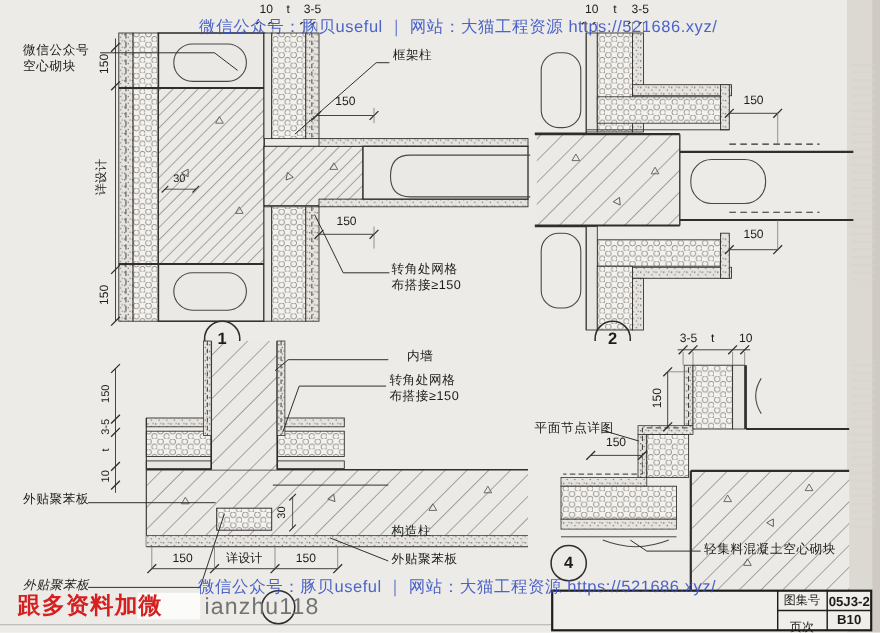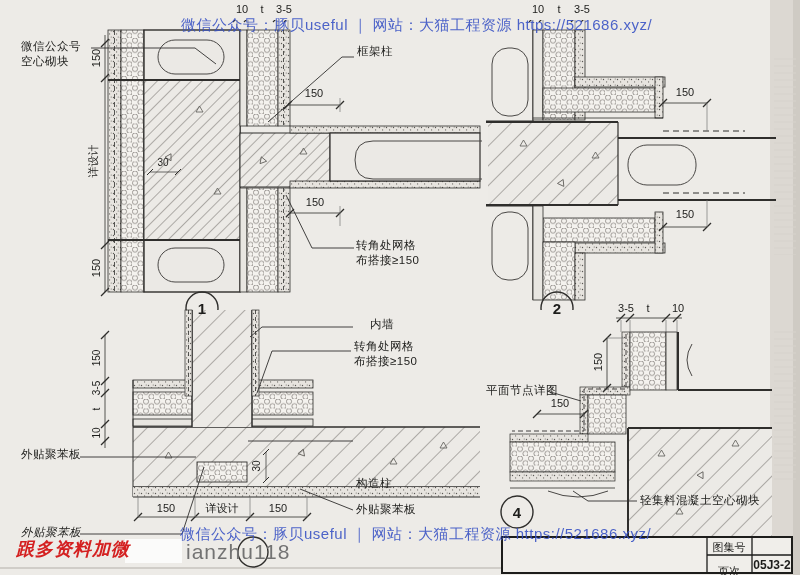--- a/index.html
+++ b/index.html
@@ -5,26 +5,26 @@
   html,body{margin:0;padding:0;}
   #page{position:relative;width:800px;height:575px;background:#edebe7;overflow:hidden;
         font-family:"Liberation Sans",sans-serif;color:#1d1d1b;}
   #page svg{position:absolute;left:0;top:0;}
   .txt{position:absolute;white-space:nowrap;line-height:1;}
   .lbl{font-size:11.5px;letter-spacing:.5px;}
   .ctr{transform:translate(-50%,-50%);font-size:11px;}
   .rot{transform:translate(-50%,-50%) rotate(-90deg);font-size:11px;}
   .sm{font-size:10px;}
   .wm{font-size:15px;color:rgba(54,80,196,.88);letter-spacing:.5px;text-align:center;}
-  .redtx{color:#d42020;font-weight:bold;font-size:18px;letter-spacing:1px;font-style:italic;}
+  .redtx{color:#d42020;font-weight:bold;font-size:21px;letter-spacing:1px;}
   .redtx2{color:#737373;font-size:21px;letter-spacing:1px;}
   .circnum{font-size:15px;font-weight:bold;}
   .tbtitle{font-size:16px;letter-spacing:3px;}
   .tbcell{font-size:11px;text-align:right;}
-  .tbval{font-size:12px;font-weight:bold;margin-top:18px;}
+  .tbval{font-size:12px;font-weight:bold;}
 </style>
 </head>
 <body>
 
 <div id="page">
 
 <svg width="800" height="575" viewBox="0 0 800 575">
   <defs>
     <pattern id="cells" width="11" height="9.5" patternUnits="userSpaceOnUse">
       <rect width="11" height="9.5" fill="#f4f2ee"></rect>

